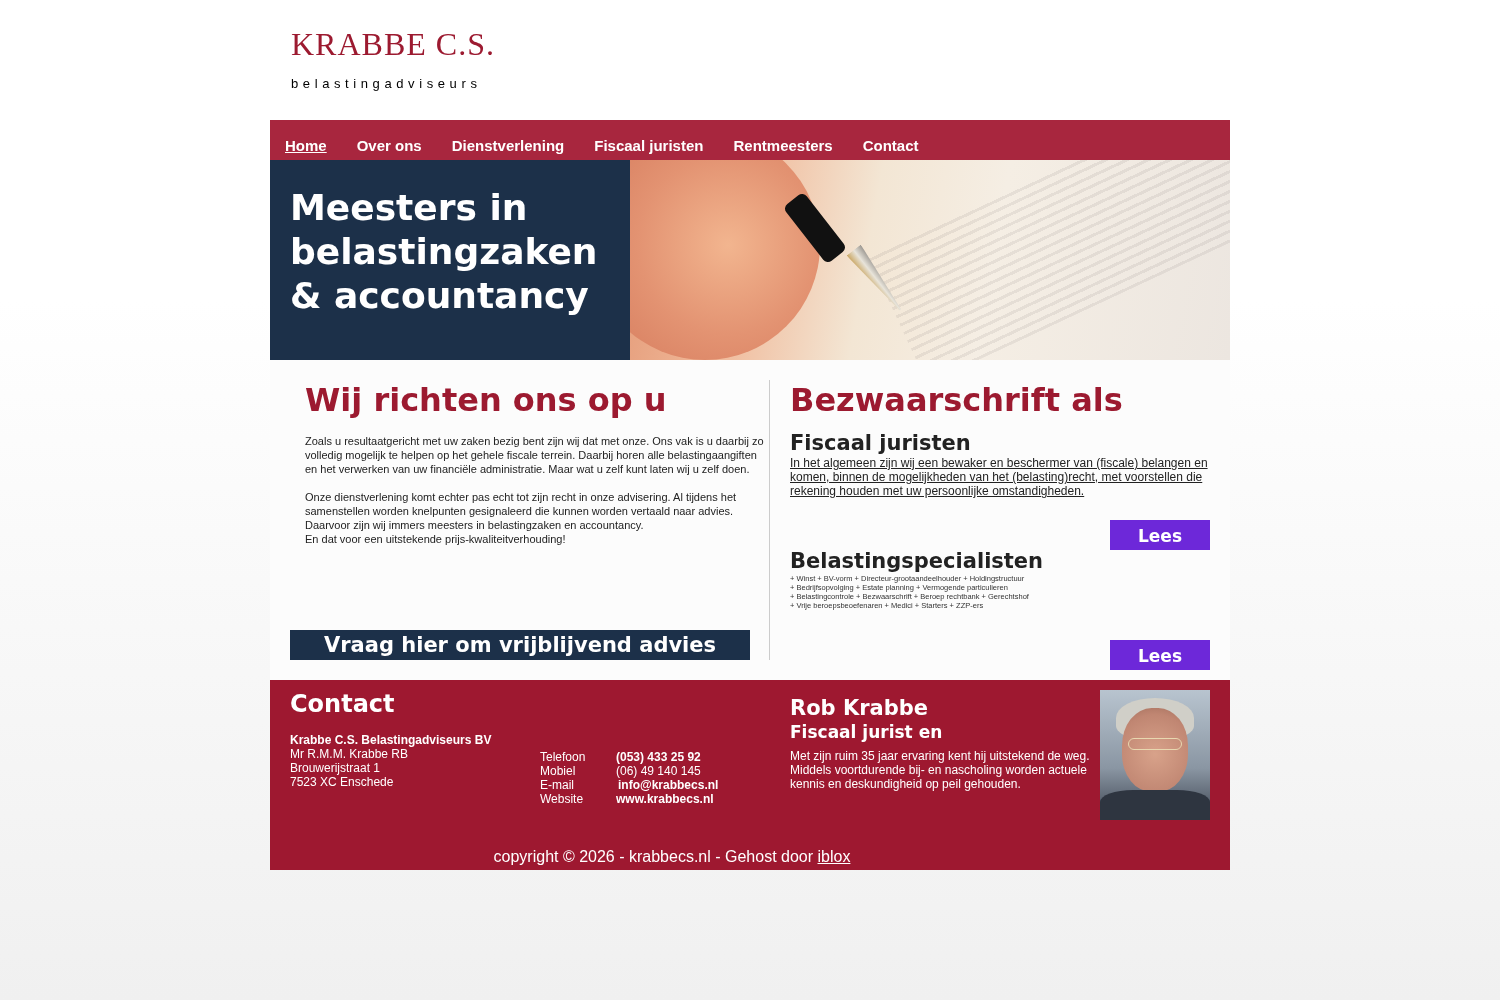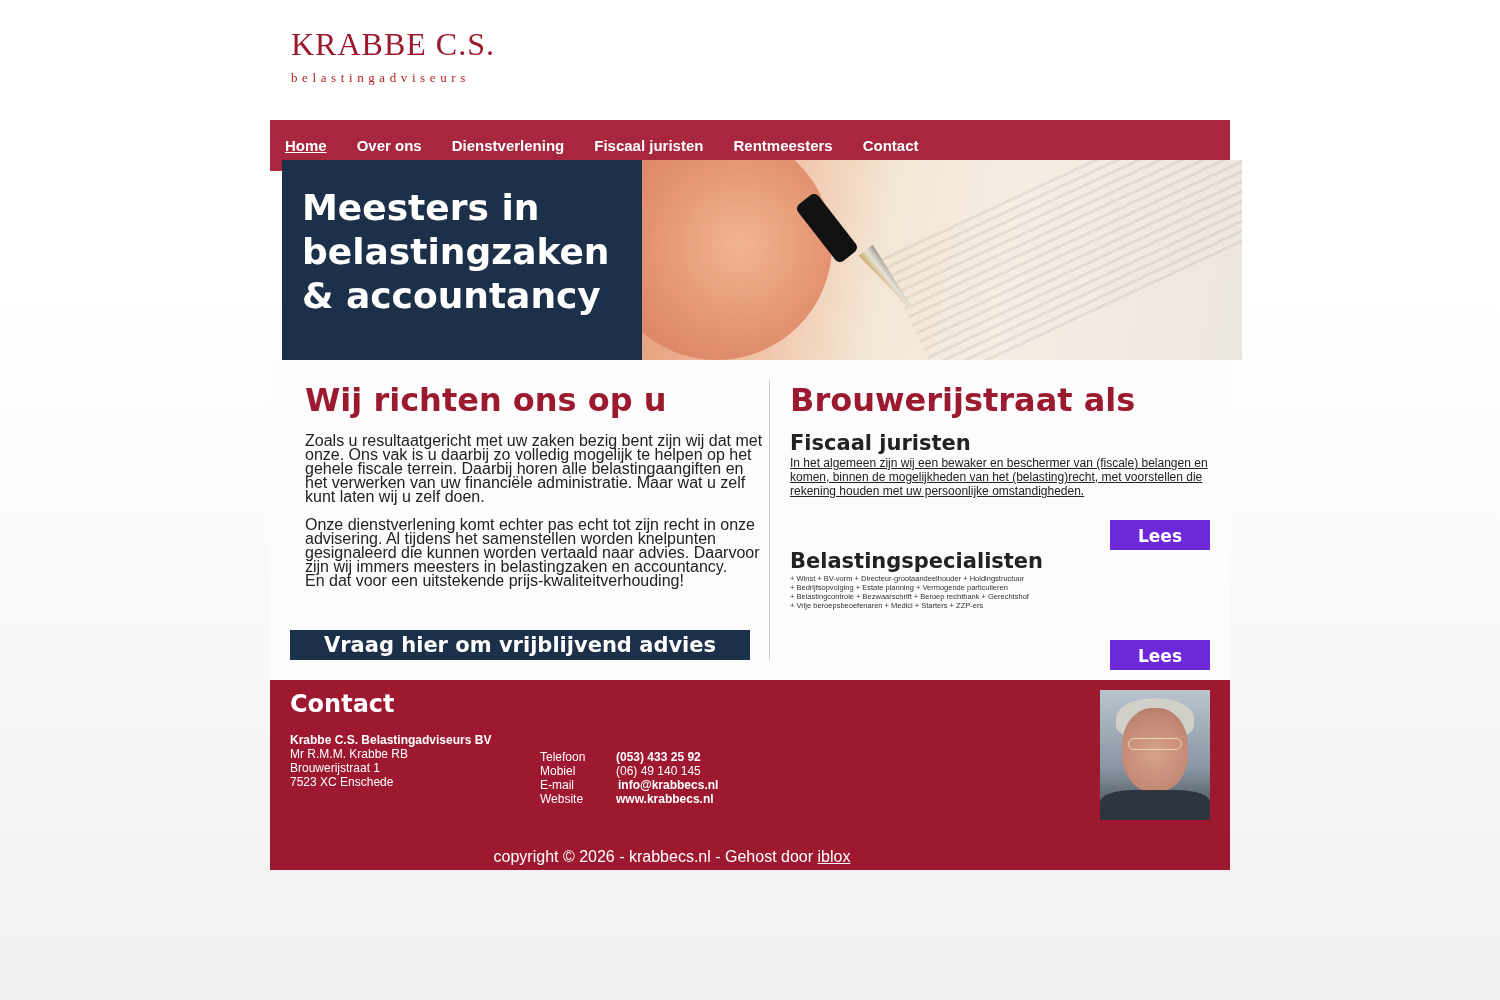--- a/index.html
+++ b/index.html
@@ -9,49 +9,49 @@
     background: linear-gradient(to bottom, #ffffff 0px, #ffffff 300px, #f0f0f0 1000px);
     color: #222;
     position: relative;
     overflow: hidden;
   }
   .page { position: absolute; left: 270px; top: 0; width: 960px; }
 
   
   .logo { position: absolute; left: 21px; top: 28px; }
   .logo-main { font-family: "Liberation Serif", serif; color: #9c1a30; font-size: 32px; letter-spacing: 1px; line-height: 32px; }
-  .logo-sub { font-family: Liberation Serif, serif; color: #b91c1c; font-size: 13px; letter-spacing: 4.6px; margin-top: 10px; }
+  .logo-sub { font-family: Liberation Sans, sans-serif; color: #000000; font-size: 13px; letter-spacing: 4.6px; margin-top: 16px; }
 
   
   .nav { position: absolute; left: 0; top: 120px; width: 960px; height: 51px; background: #a8263e; display: flex; align-items: center; padding-left: 15px; }
   .nav a { color: #fff; font-weight: bold; font-size: 15px; text-decoration: none; margin-right: 30px; font-family: "Liberation Sans", sans-serif; }
   .nav a.active { text-decoration: underline; }
 
   
-  .hero { position: absolute; left: 12px; top: 160px; width: 960px; height: 164px; display: flex; justify-content: space-between; }
+  .hero { position: absolute; left: 0; top: 160px; width: 960px; height: 164px; display: flex; justify-content: space-between; }
   .hero-text { width: 360px; height: 200px; background: #1c3049; padding: 26px 20px; }
   .hero-text h1 { font-family: "DejaVu Sans", sans-serif; color: #fff; font-size: 36px; line-height: 44px; font-weight: bold; }
   .hero-img { width: 600px; height: 200px; position: relative; overflow: hidden;
     background: linear-gradient(100deg, #e49a78 0%, #f0b898 18%, #f3e6d4 40%, #f5eee4 60%, #ece6e0 100%); }
   .paper { position: absolute; left: 250px; top: 10px; width: 380px; height: 140px;
     background: repeating-linear-gradient(0deg, rgba(120,110,110,0.15) 0 3px, transparent 3px 9px);
     transform: rotate(-25deg); opacity: 0.8; }
   .finger { position: absolute; left: -40px; top: -30px; width: 230px; height: 230px; border-radius: 50%;
     background: radial-gradient(circle at 60% 50%, #f2b58f 0%, #e39372 50%, #d4785a 100%); }
   .pen-body { position: absolute; left: 172px; top: 32px; width: 26px; height: 72px; background: #111; border-radius: 6px; transform: rotate(-38deg); }
   .pen-nib { position: absolute; left: 238px; top: 82px; width: 18px; height: 76px;
     background: linear-gradient(90deg, #c9a560, #e8e4da, #9a9690); clip-path: polygon(0 0, 100% 0, 55% 100%, 45% 100%); transform: rotate(-38deg); }
 
   
   .content { position: absolute; left: 0; top: 360px; width: 960px; height: 320px; background: #fcfcfc; }
   .col-left { position: absolute; left: 35px; top: 20px; width: 460px; }
   .divider { position: absolute; left: 499px; top: 20px; width: 1px; height: 280px; background: #ccc; }
   .col-right { position: absolute; left: 520px; top: 20px; width: 420px; }
   h2.section { font-family: "DejaVu Sans", sans-serif; color: #9c1a30; font-size: 32px; font-weight: bold; line-height: 40px; }
-  .body-text { font-size: 16px; line-height: 14px; color: #222; margin-top: 14px; }
+  .body-text { font-size: 11px; line-height: 14px; color: #222; margin-top: 14px; }
   .body-text p { margin-bottom: 14px; }
   .cta { position: absolute; left: 20px; top: 270px; width: 460px; height: 30px; background: #1c3049; color: #fff;
     font-family: "DejaVu Sans", sans-serif; font-weight: bold; font-size: 21px; text-align: center; line-height: 30px; cursor: pointer; }
   h3.sub { font-family: "DejaVu Sans", sans-serif; font-size: 21px; font-weight: bold; color: #222; line-height: 26px; }
   .fj-text { font-size: 12px; line-height: 14px; color: #222; text-decoration: underline; }
   .lees { position: absolute; width: 100px; height: 30px; background: #6d28d9; color: #fff; font-family: "DejaVu Sans", sans-serif;
     font-weight: bold; font-size: 17px; text-align: center; line-height: 32px; cursor: pointer; }
   .tags { font-size: 7.5px; line-height: 9px; color: #333; }
 
   
@@ -116,21 +116,21 @@
         <p>Zoals u resultaatgericht met uw zaken bezig bent zijn wij dat met onze. Ons vak is u daarbij zo volledig mogelijk te helpen op het gehele fiscale terrein. Daarbij horen alle belastingaangiften en het verwerken van uw financiële administratie. Maar wat u zelf kunt laten wij u zelf doen.</p>
         <div>Onze dienstverlening komt echter pas echt tot zijn recht in onze advisering. Al tijdens het samenstellen worden knelpunten gesignaleerd die kunnen worden vertaald naar advies. Daarvoor zijn wij immers meesters in belastingzaken en accountancy.</div>
         <div>En dat voor een uitstekende prijs-kwaliteitverhouding!</div>
       </div>
     </div>
     <div class="cta">Vraag hier om vrijblijvend advies</div>
 
     <div class="divider"></div>
 
     <div class="col-right">
-      <h2 class="section">Brouwerijstraat als</h2>
+      <h2 class="section">Bezwaarschrift als</h2>
       <h3 class="sub" style="margin-top:10px">Fiscaal juristen</h3>
       <div class="fj-text">In het algemeen zijn wij een bewaker en beschermer van (fiscale) belangen en komen, binnen de mogelijkheden van het (belasting)recht, met voorstellen die rekening houden met uw persoonlijke omstandigheden.</div>
       <h3 class="sub" style="margin-top:50px">Belastingspecialisten</h3>
       <div class="tags">
         <div>+ Winst + BV-vorm + Directeur-grootaandeelhouder + Holdingstructuur</div>
         <div>+ Bedrijfsopvolging + Estate planning + Vermogende particulieren</div>
         <div>+ Belastingcontrole + Bezwaarschrift + Beroep rechtbank + Gerechtshof</div>
         <div>+ Vrije beroepsbeoefenaren + Medici + Starters + ZZP-ers</div>
       </div>
     </div>
@@ -157,20 +157,25 @@
       </div>
       <div class="row">
         <span class="lbl">E-mail</span>
         <a style="margin-left:2px">info@krabbecs.nl</a>
       </div>
       <div class="row">
         <span class="lbl">Website</span>
         <a>www.krabbecs.nl</a>
       </div>
     </div>
+    <div class="person">
+      <h3>Rob Krabbe</h3>
+      <h4>Fiscaal jurist en</h4>
+      <p>Met zijn ruim 35 jaar ervaring kent hij uitstekend de weg. Middels voortdurende bij- en nascholing worden actuele kennis en deskundigheid op peil gehouden.</p>
+    </div>
     <div class="photo">
       <div class="hair"></div>
       <div class="face"></div>
       <div class="glasses"></div>
       <div class="jacket"></div>
     </div>
     <div class="copyright">
       <span>copyright © 2026 - krabbecs.nl - Gehost door </span><a>iblox</a>
     </div>
   </footer>

